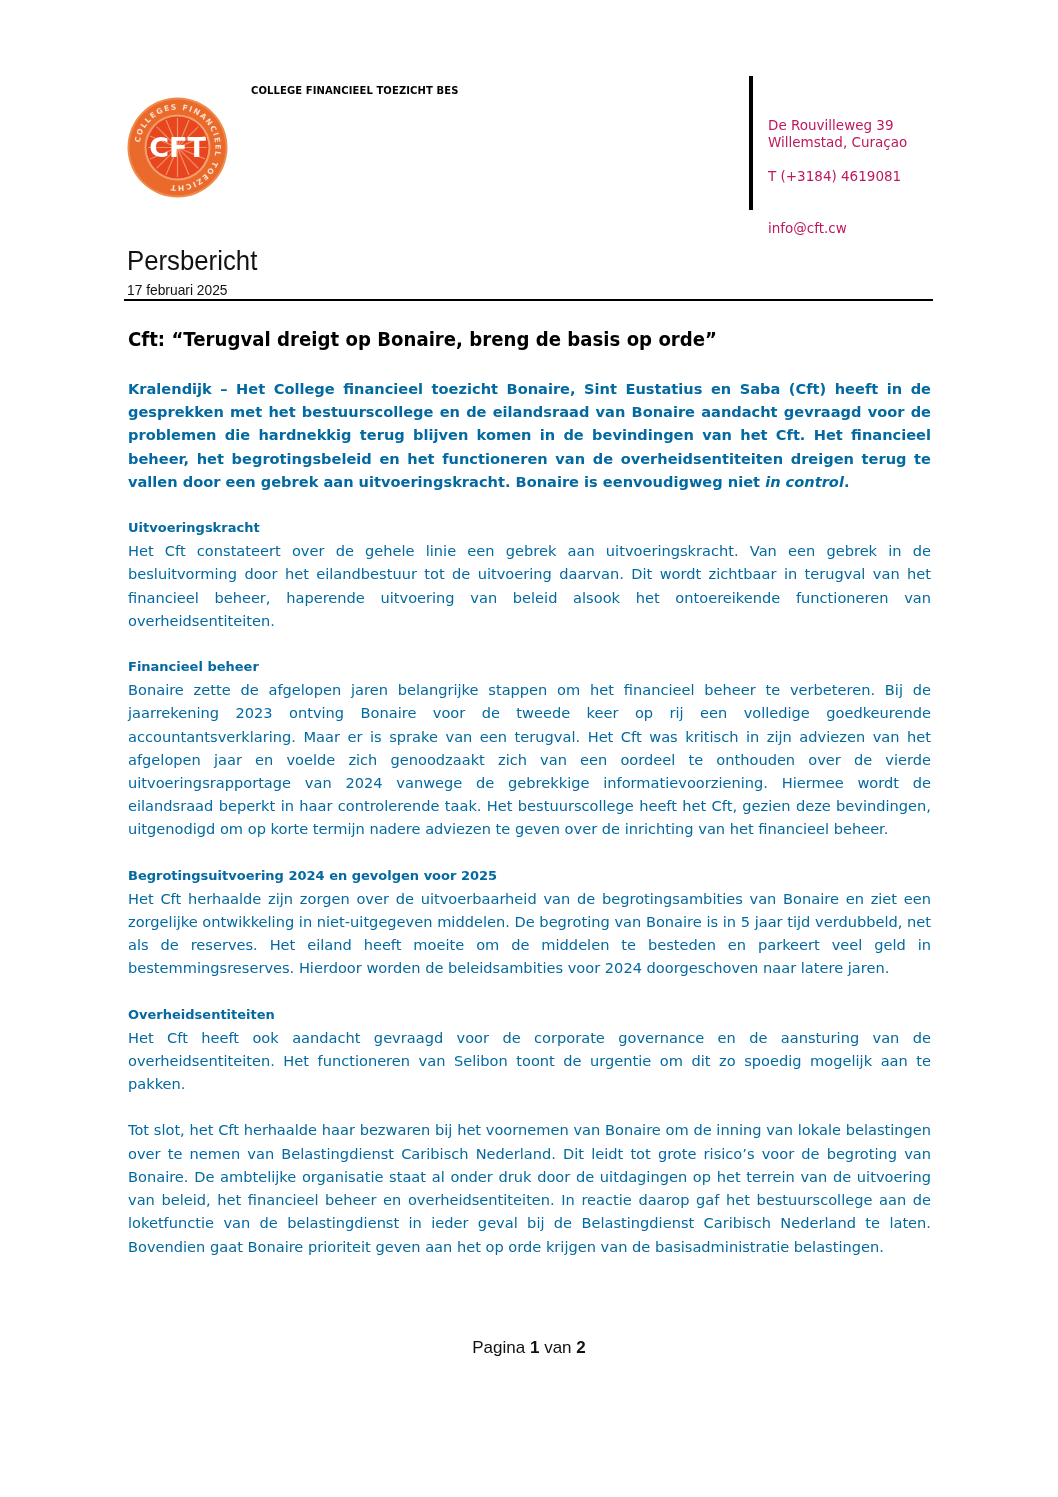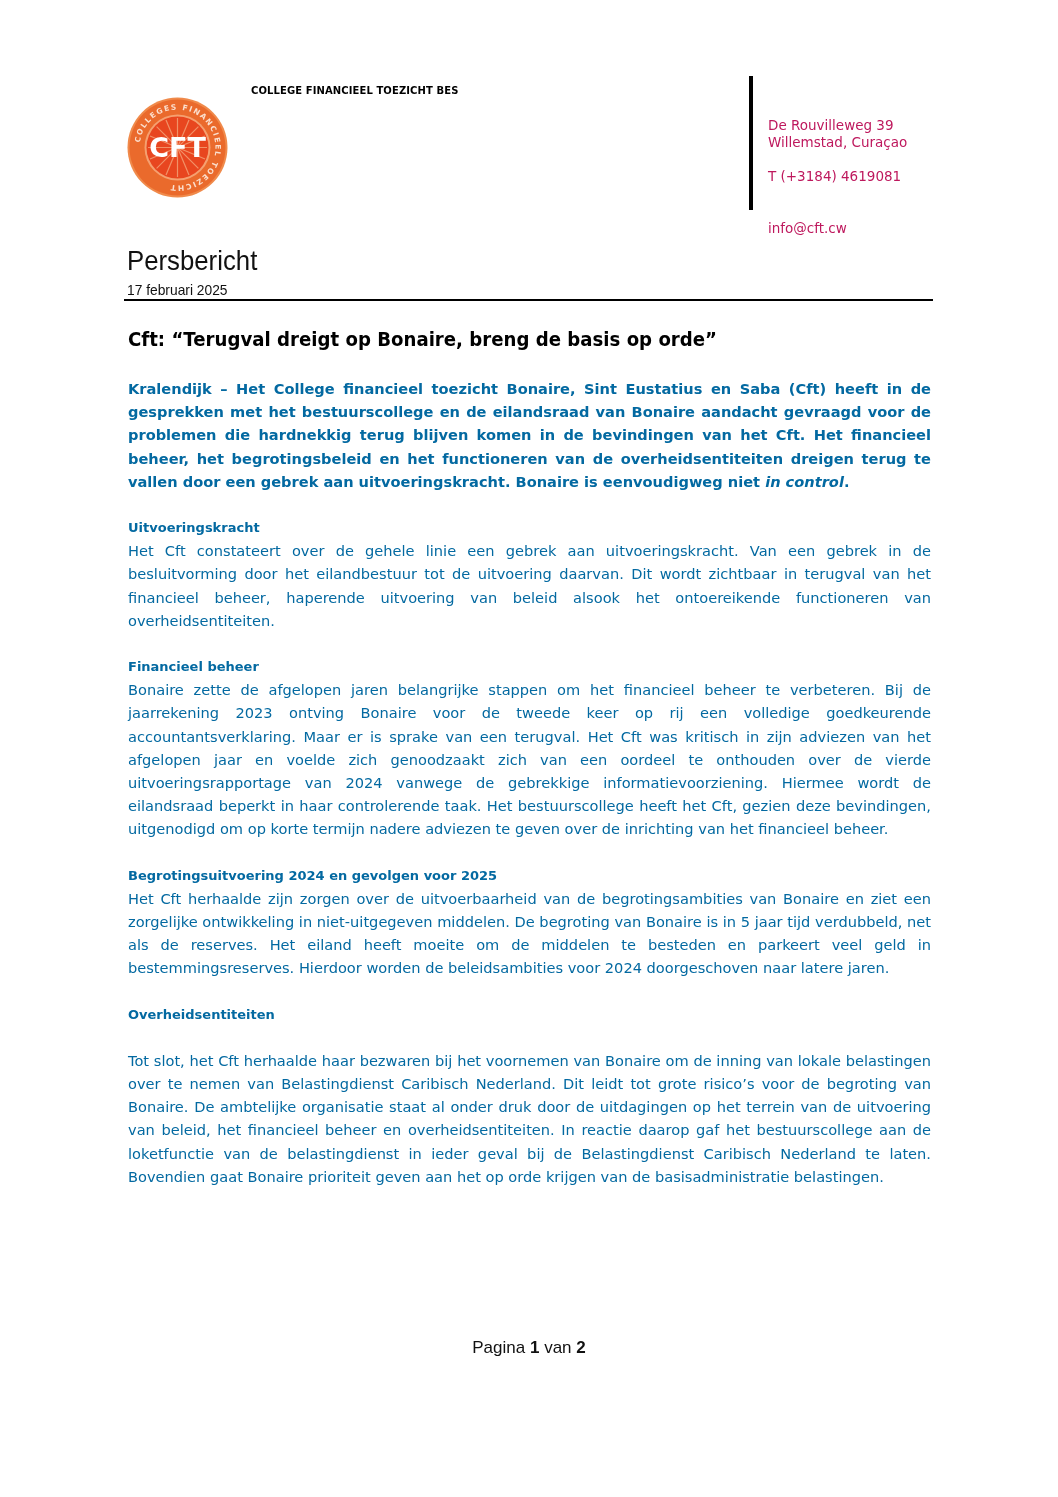--- a/index.html
+++ b/index.html
@@ -90,20 +90,21 @@
   <div class="sec">
     <h3>Financieel beheer</h3>
     <p>Bonaire zette de afgelopen jaren belangrijke stappen om het financieel beheer te verbeteren. Bij de jaarrekening 2023 ontving Bonaire voor de tweede keer op rij een volledige goedkeurende accountantsverklaring. Maar er is sprake van een terugval. Het Cft was kritisch in zijn adviezen van het afgelopen jaar en voelde zich genoodzaakt zich van een oordeel te onthouden over de vierde uitvoeringsrapportage van 2024 vanwege de gebrekkige informatievoorziening. Hiermee wordt de eilandsraad beperkt in haar controlerende taak. Het bestuurscollege heeft het Cft, gezien deze bevindingen, uitgenodigd om op korte termijn nadere adviezen te geven over de inrichting van het financieel beheer.</p>
   </div>
   <div class="sec">
     <h3>Begrotingsuitvoering 2024 en gevolgen voor 2025</h3>
     <p>Het Cft herhaalde zijn zorgen over de uitvoerbaarheid van de begrotingsambities van Bonaire en ziet een zorgelijke ontwikkeling in niet-uitgegeven middelen. De begroting van Bonaire is in 5 jaar tijd verdubbeld, net als de reserves. Het eiland heeft moeite om de middelen te besteden en parkeert veel geld in bestemmingsreserves. Hierdoor worden de beleidsambities voor 2024 doorgeschoven naar latere jaren.</p>
   </div>
   <div class="sec">
     <h3>Overheidsentiteiten</h3>
+    <p>Het Cft heeft ook aandacht gevraagd voor de corporate governance en de aansturing van de overheidsentiteiten. Het functioneren van Selibon toont de urgentie om dit zo spoedig mogelijk aan te pakken.</p>
   </div>
   <div class="sec">
     <p>Tot slot, het Cft herhaalde haar bezwaren bij het voornemen van Bonaire om de inning van lokale belastingen over te nemen van Belastingdienst Caribisch Nederland. Dit leidt tot grote risico’s voor de begroting van Bonaire. De ambtelijke organisatie staat al onder druk door de uitdagingen op het terrein van de uitvoering van beleid, het financieel beheer en overheidsentiteiten. In reactie daarop gaf het bestuurscollege aan de loketfunctie van de belastingdienst in ieder geval bij de Belastingdienst Caribisch Nederland te laten. Bovendien gaat Bonaire prioriteit geven aan het op orde krijgen van de basisadministratie belastingen.</p>
   </div>
 </div>
 
 <div class="abs footer">
   <span>Pagina</span>
   <b>1</b>
   <span>van</span>

